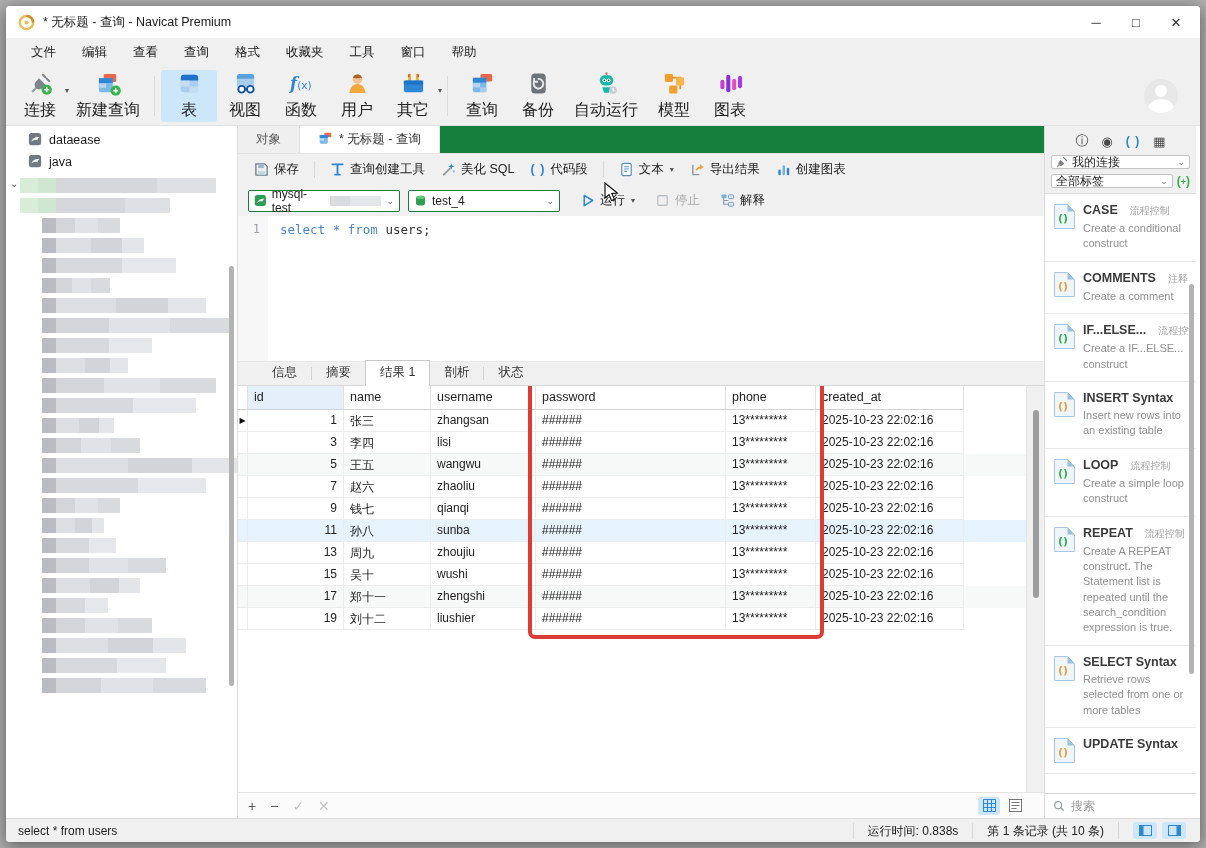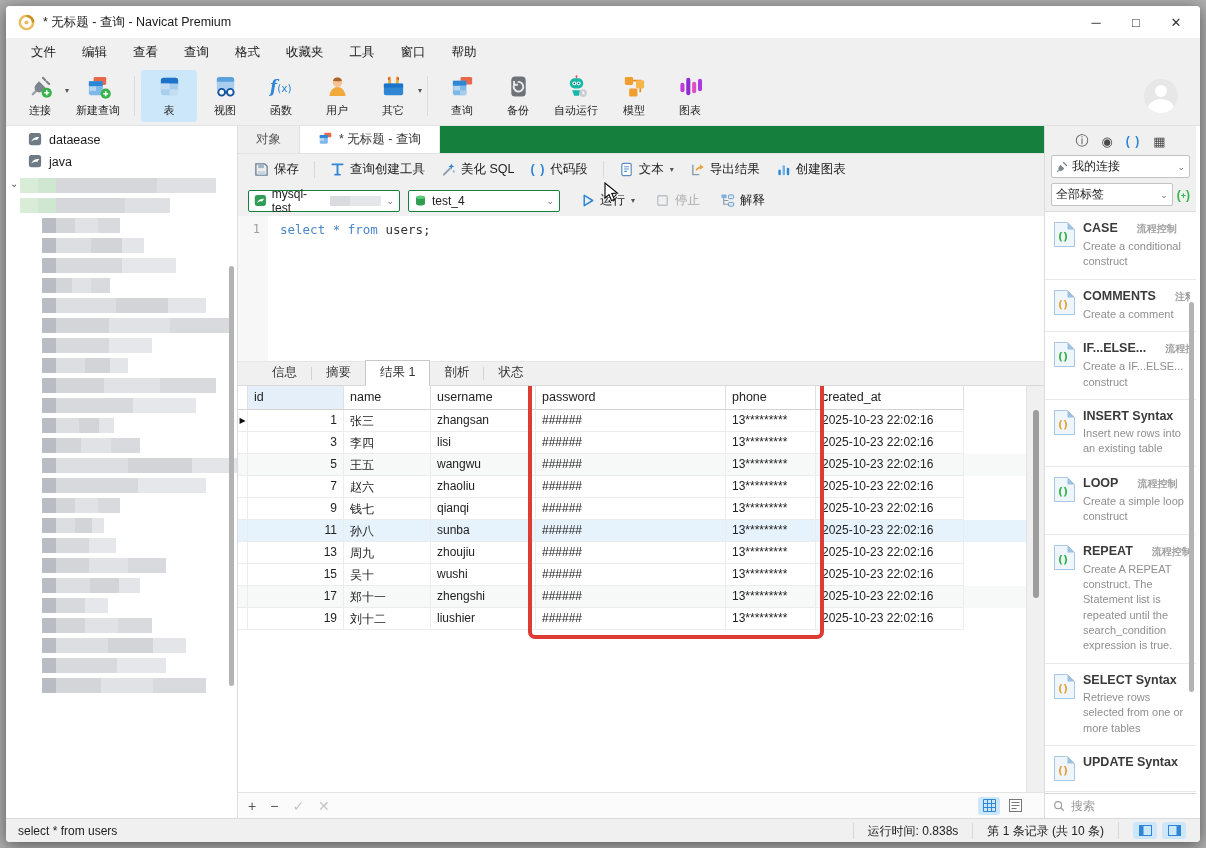--- a/index.html
+++ b/index.html
@@ -12,21 +12,21 @@
   .titlebar .title{font-size:12.5px;color:#1a1a1a}
   .win-controls{margin-left:auto;display:flex}
   .win-btn{width:40px;height:28px;display:flex;align-items:center;justify-content:center;font-size:13px;color:#333;cursor:default}
   
   .menubar{height:28px;background:#f0f0f0;display:flex;align-items:center;padding-left:12px;flex:0 0 auto}
   .menubar .mitem{padding:0 13px;line-height:28px;font-size:12.5px;color:#1a1a1a}
   
   .toolbar{height:60px;background:#f0f0f0;display:flex;align-items:center;padding:0 6px;border-bottom:1px solid #e2e2e2;flex:0 0 auto}
   .tbtn{min-width:56px;padding:3px 8px 2px;display:flex;flex-direction:column;align-items:center;gap:1px;position:relative;border-radius:3px;height:52px;justify-content:center}
   .tbtn svg{width:25px;height:25px}
-  .tbtn .tlabel{font-size:11px;color:#222;white-space:nowrap}
+  .tbtn .tlabel{font-size:16px;color:#222;white-space:nowrap}
   .tbtn.selected{background:#cde7fa}
   .tbtn .caret{position:absolute;right:-1px;top:16px;font-size:8px;color:#555}
   .tsep{width:1px;height:40px;background:#dcdcdc;margin:0 6px}
   .avatar{margin-left:auto;margin-right:16px;width:34px;height:34px;border-radius:50%;background:#e7e7e7;position:relative;overflow:hidden}
   .avatar::before{content:"";position:absolute;left:11px;top:6px;width:12px;height:12px;border-radius:50%;background:#fff}
   .avatar::after{content:"";position:absolute;left:4px;top:20px;width:26px;height:18px;border-radius:50%;background:#fff}
   
   .win-body{flex:1;display:flex;min-height:0}
   
   .sidebar-l{width:232px;border-right:1px solid #dcdcdc;background:#fff;position:relative;padding-top:3px;overflow:hidden}
@@ -100,30 +100,30 @@
   .viewtoggle{margin-left:auto;display:flex;gap:4px;margin-right:8px}
   .vbtn{width:22px;height:18px;border-radius:3px;display:flex;align-items:center;justify-content:center}
   .vbtn.on{background:#cde7fa}
   .vbtn svg{width:13px;height:13px}
   
   .sidebar-r{width:152px;border-left:1px solid #dcdcdc;background:#f0f0f0;display:flex;flex-direction:column;min-height:0}
   .ricons{height:26px;display:flex;align-items:center;justify-content:center;gap:13px;padding-top:4px}
   .ricon{font-size:13px;color:#4a4a4a}
   .ricon.braces{color:#2e86d4;font-weight:bold;font-size:12px;letter-spacing:1px}
   .rsel-row{display:flex;align-items:center;gap:4px;padding:3px 6px 2px}
-  .rsel{flex:1;height:23px;background:#fff;border:1px solid #c3c3c3;border-radius:2px;display:flex;align-items:center;gap:4px;padding:0 4px;font-size:12px;color:#222}
+  .rsel{flex:1;height:14px;background:#fff;border:1px solid #c3c3c3;border-radius:2px;display:flex;align-items:center;gap:4px;padding:0 4px;font-size:12px;color:#222}
   .rsel .chevd{margin-left:auto;font-size:9px;color:#777}
   .rsel svg{width:12px;height:12px}
   .newsnip{color:#35b44a;font-weight:bold;font-size:12px;white-space:nowrap}
   .snips{flex:1;background:#fff;border-top:1px solid #ddd;margin-top:3px;overflow:hidden;position:relative}
   .snip{display:flex;gap:7px;padding:9px 6px 9px 8px;border-bottom:1px solid #e9e9e9}
   .snip .sicon{flex:0 0 auto;width:23px;height:27px}
   .snip .sbody{min-width:0;flex:1}
   .snip .sname{font-size:12.5px;font-weight:bold;color:#3a3a3a;white-space:nowrap;overflow:hidden}
-  .snip .stag{font-weight:bold;font-size:10px;color:#a2a2a2;margin-left:19px}
+  .snip .stag{font-weight:normal;font-size:10px;color:#a2a2a2;margin-left:12px}
   .snip .sdesc{font-size:11px;color:#8f8f8f;line-height:1.4;margin-top:3px}
   .rsearch{height:25px;background:#fff;border-top:1px solid #d5d5d5;display:flex;align-items:center;gap:6px;padding:0 8px;flex:0 0 auto}
   .rsearch svg{width:12px;height:12px}
   .rsearch .ph{color:#999;font-size:12px}
   
   .statusbar{height:24px;background:#f0f0f0;border-top:1px solid #dadada;display:flex;align-items:center;flex:0 0 auto;font-size:12px;color:#222}
   .st-query{padding-left:12px;flex:1}
   .st-seg{border-left:1px solid #d8d8d8;padding:0 14px;height:16px;line-height:16px;white-space:nowrap}
   .st-toggles{display:flex;gap:5px;padding:0 14px;border-left:1px solid #d8d8d8}
   .st-tbtn{width:24px;height:17px;border-radius:3px;background:#cde7fa;display:flex;align-items:center;justify-content:center}

